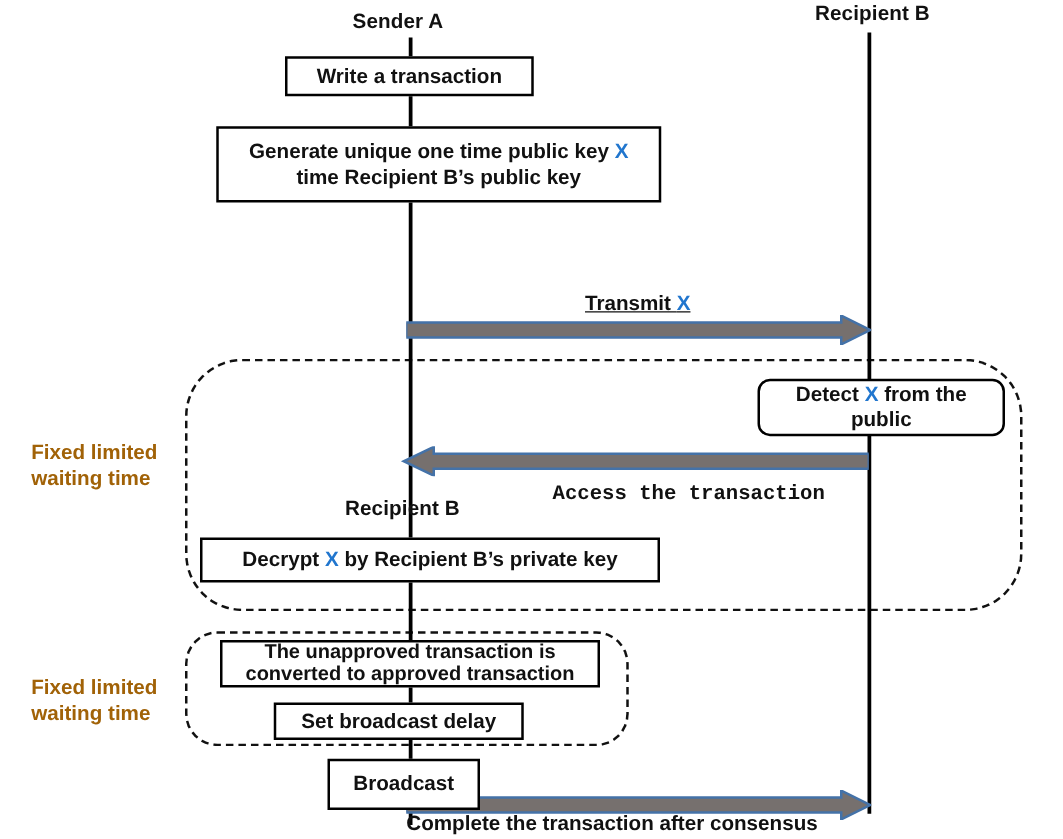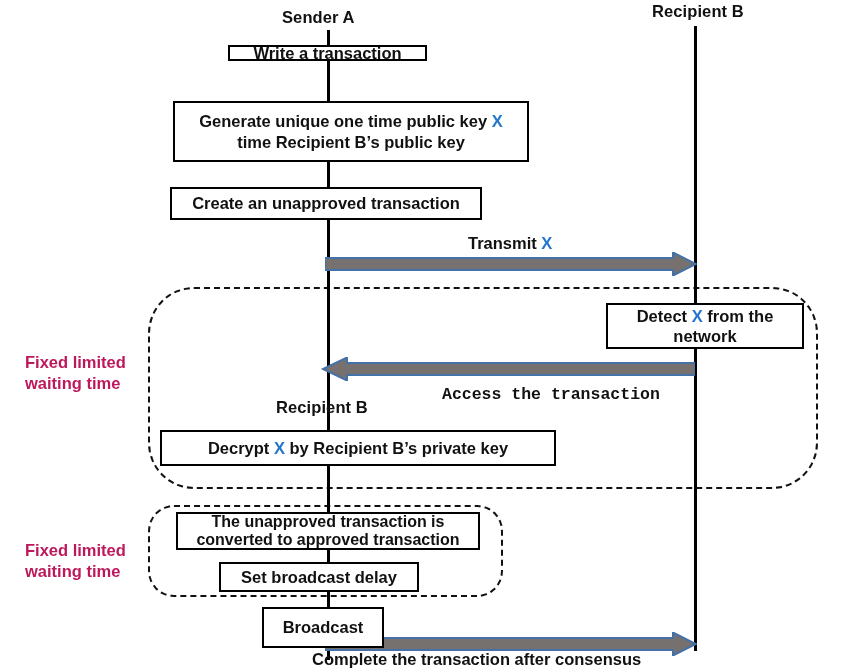--- a/index.html
+++ b/index.html
@@ -71,21 +71,21 @@
     z-index: 1;
   }
   .dashgroup.upper { border-radius: 46px; }
   .dashgroup.lower { border-radius: 26px; }
 
   
   .side-note {
     position: absolute;
     font-weight: bold;
     font-size: 16.5px;
-    color: #be185d;
+    color: #a16207;
     line-height: 1.28;
     text-align: left;
     white-space: pre-line;
     z-index: 6;
   }
 
   
   .blockarrow { position: absolute; z-index: 4; }
   .blockarrow svg { display: block; }
 
@@ -109,74 +109,71 @@
   <div class="dashgroup lower" style="left:148px; top:505px; width:355px; height:92px;"></div>
 
   <div class="lifeline" style="left:327px; top:30px; height:630px;"></div>
 
   <div class="lifeline" style="left:694px; top:26px; height:625px;"></div>
 
   <div class="actor-label" style="left:282px; top:8px;">Sender A</div>
 
   <div class="actor-label" style="left:652px; top:2px;">Recipient B</div>
 
-  <div class="box" style="left:228px; top:45px; width:199px; height:16px;">
+  <div class="box" style="left:228px; top:45px; width:199px; height:32px;">
     <span class="lbl">Write a transaction</span>
   </div>
 
   <div class="box" style="left:148px; top:101px; width:356px; height:61px;margin-left:25px;">
     <span class="lbl"><span>Generate unique one time public key </span><span class="x">X</span><br><span>time Recipient B’s public key</span></span>
   </div>
 
-  <div class="box" style="left:170px; top:187px; width:312px; height:33px;">
-    <span class="lbl">Create an unapproved transaction</span>
-  </div>
 
-  <div class="box" style="left:606px; top:303px; width:198px; height:46px;">
-    <span class="lbl"><span>Detect </span><span class="x">X</span><span> from the</span><br><span>network</span></span>
+  <div class="box" style="left:606px; top:303px; width:198px; height:46px;border-radius:10px;">
+    <span class="lbl"><span>Detect </span><span class="x">X</span><span> from the</span><br><span>public</span></span>
   </div>
 
   <div class="actor-label" style="left:276px; top:398px;">Recipient B</div>
 
-  <div class="box" style="left:160px; top:430px; width:396px; height:36px;">
+  <div class="box" style="left:160px; top:430px; width:368px; height:36px;">
     <span class="lbl"><span>Decrypt </span><span class="x">X</span><span> by Recipient B’s private key</span></span>
   </div>
 
   <div class="box" style="left:219px; top:562px; width:200px; height:30px;">
     <span class="lbl">Set broadcast delay</span>
   </div>
 
   <div class="box" style="left:176px; top:512px; width:304px; height:38px; padding:0 2px;">
     <span class="lbl" style="line-height:1.12; font-size:16px;"><span>The unapproved transaction is</span><br><span>converted to approved transaction</span></span>
   </div>
 
   <div class="box" style="left:262px; top:607px; width:122px; height:41px;">
     <span class="lbl">Broadcast</span>
   </div>
 
   <div class="blockarrow" style="left:325px; top:252px;">
     <svg width="372" height="24" viewBox="0 0 372 24" aria-hidden="true">
       <polygon points="0,6 348,6 348,0.5 371,12 348,23.5 348,18 0,18" fill="#76706E" stroke="#4472A8" stroke-width="2" stroke-linejoin="miter"></polygon>
     </svg>
   </div>
-  <div class="arrow-caption" style="left:468px; top:234px;"><span>Transmit </span><span class="x">X</span></div>
+  <div class="arrow-caption" style="left:468px; top:234px;text-decoration:underline;"><span>Transmit </span><span class="x">X</span></div>
 
   <div class="blockarrow" style="left:320px; top:357px;">
     <svg width="375" height="24" viewBox="0 0 375 24" aria-hidden="true">
       <polygon points="375,6 27,6 27,0.5 3,12 27,23.5 27,18 375,18" fill="#76706E" stroke="#4472A8" stroke-width="2" stroke-linejoin="miter"></polygon>
     </svg>
   </div>
   <div class="arrow-caption" style="left:442px; top:385px;font-family:Liberation Mono, monospace;">Access the transaction</div>
 
   <div class="blockarrow" style="left:325px; top:632px;">
     <svg width="372" height="24" viewBox="0 0 372 24" aria-hidden="true">
       <polygon points="0,6 348,6 348,0.5 371,12 348,23.5 348,18 0,18" fill="#76706E" stroke="#4472A8" stroke-width="2" stroke-linejoin="miter"></polygon>
     </svg>
   </div>
-  <div class="arrow-caption" style="left:312px; top:650px;">Complete the transaction after consensus</div>
+  <div class="arrow-caption" style="left:325px; top:650px;">Complete the transaction after consensus</div>
 
   <div class="side-note" style="left:25px; top:352px;">Fixed limited
 waiting time</div>
 
   <div class="side-note" style="left:25px; top:540px;">Fixed limited
 waiting time</div>
 
 </div>
 
 </body></html>

